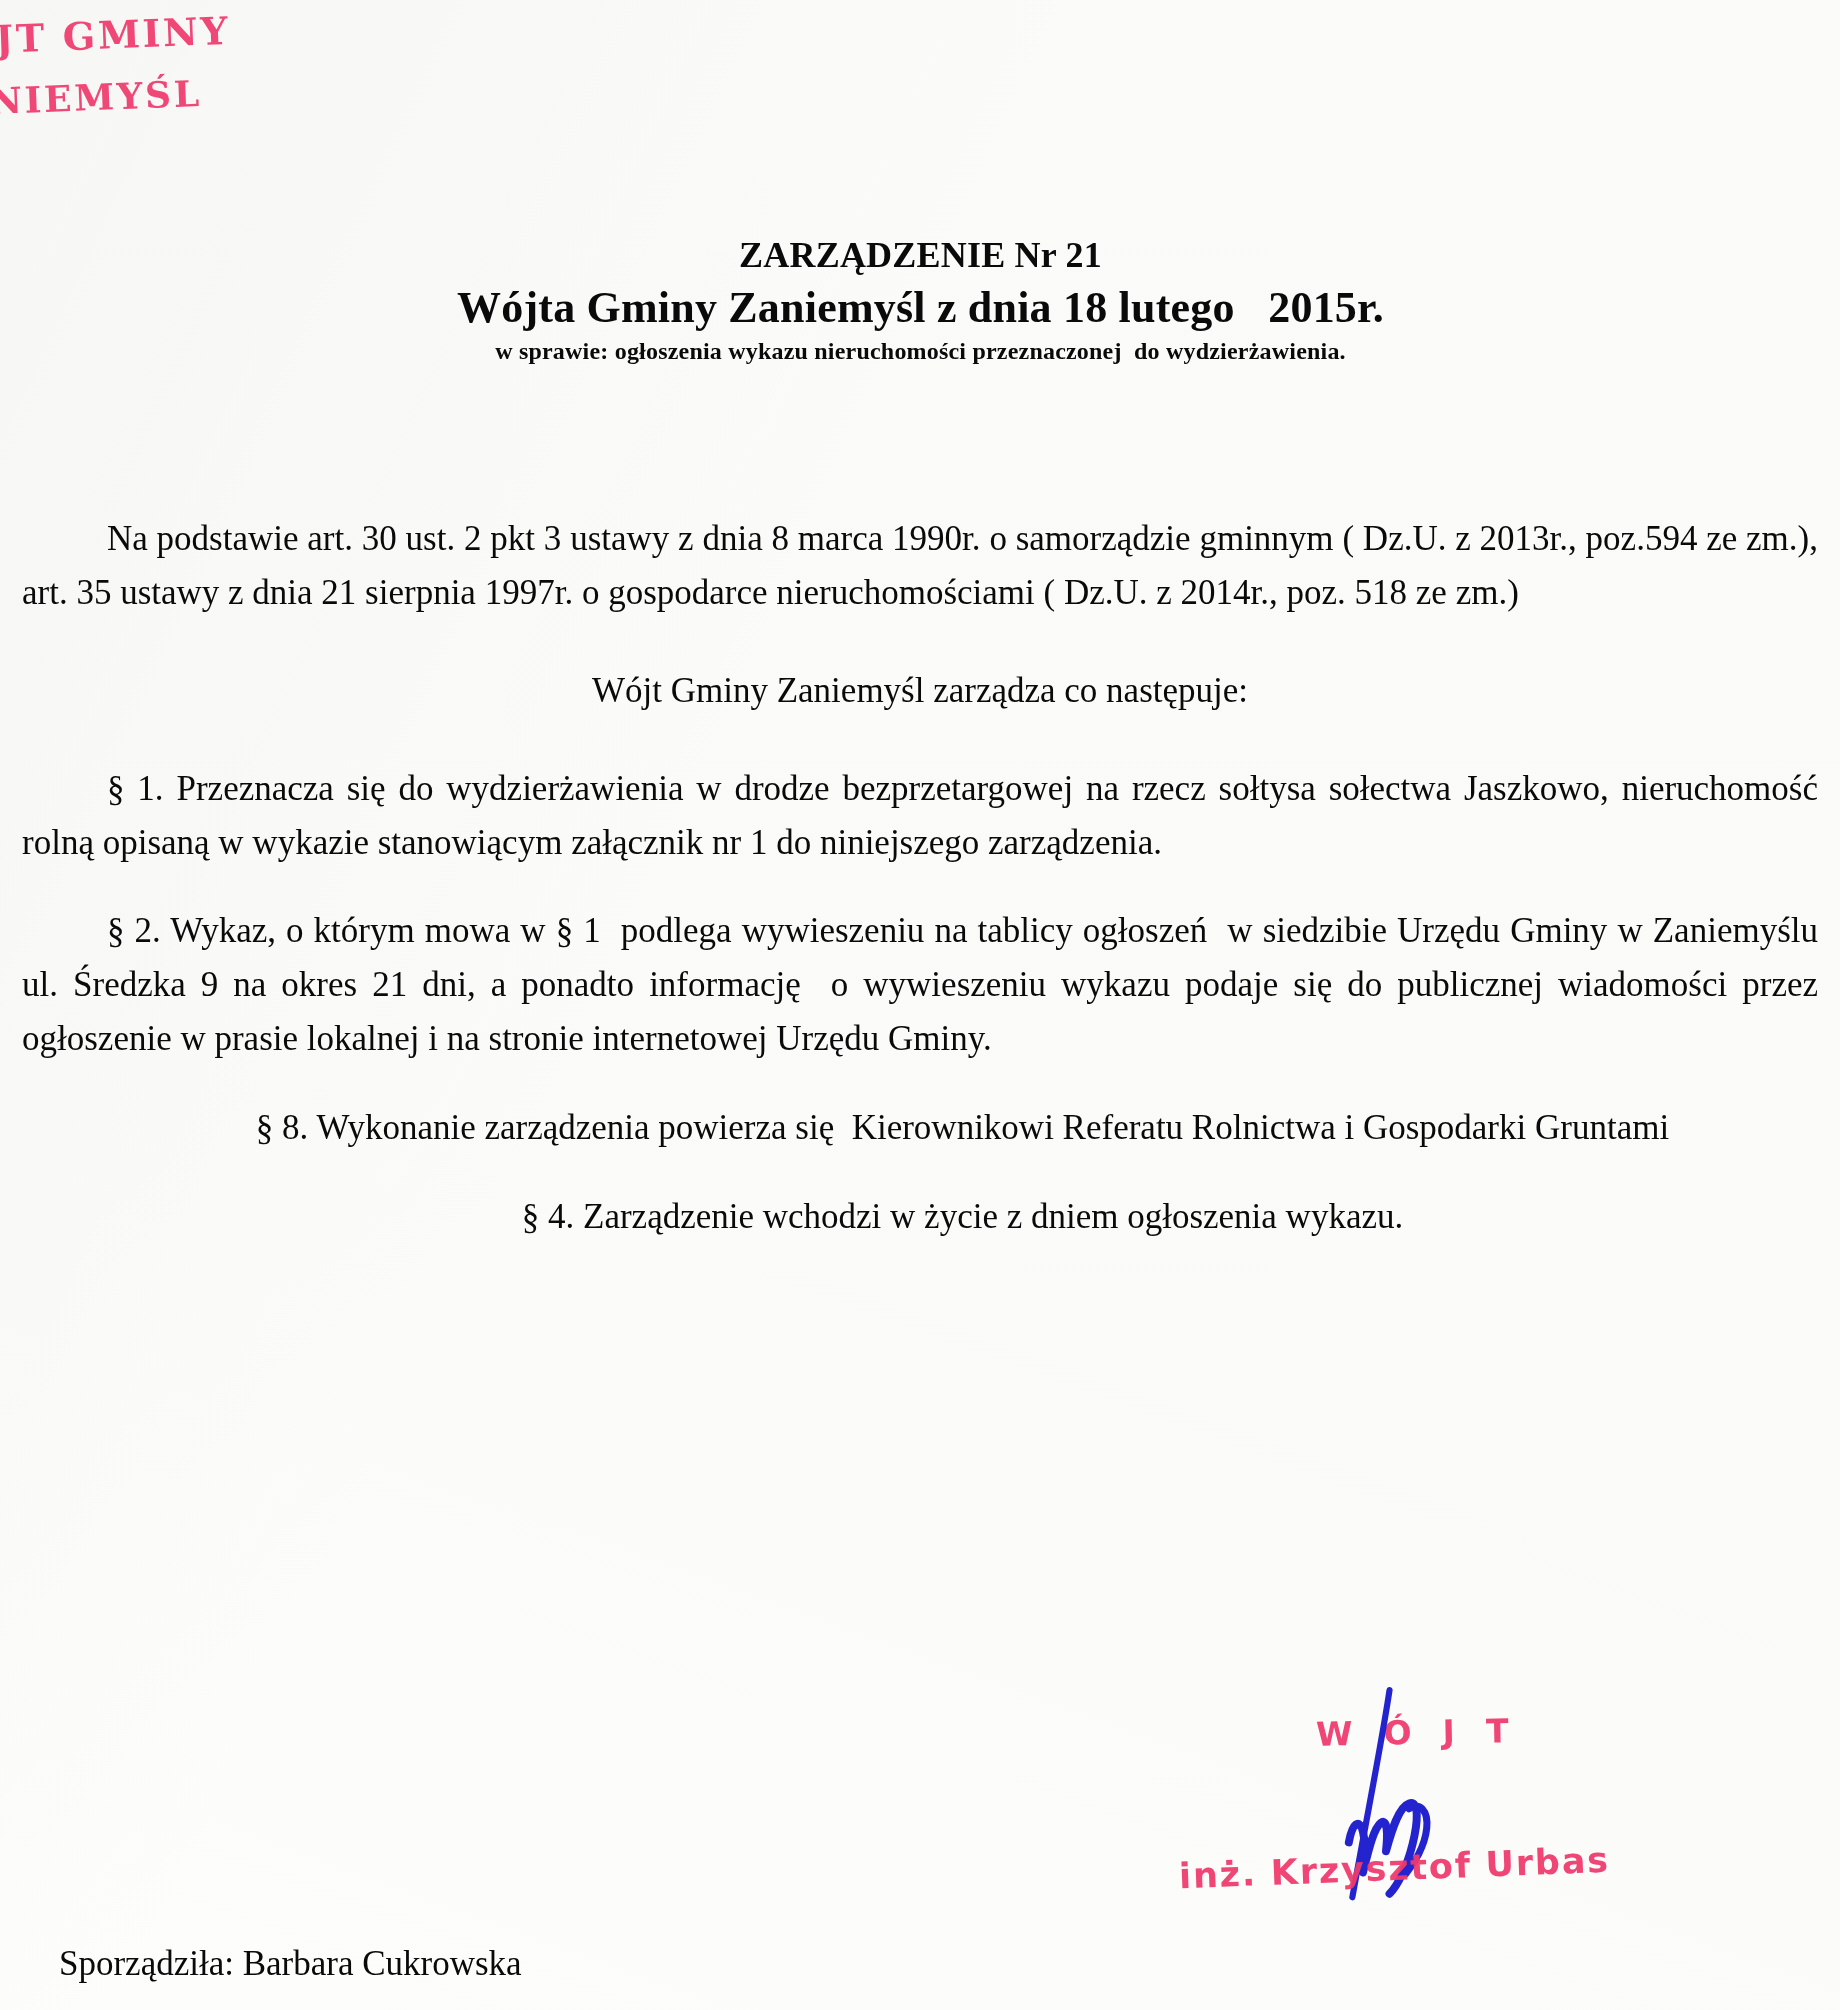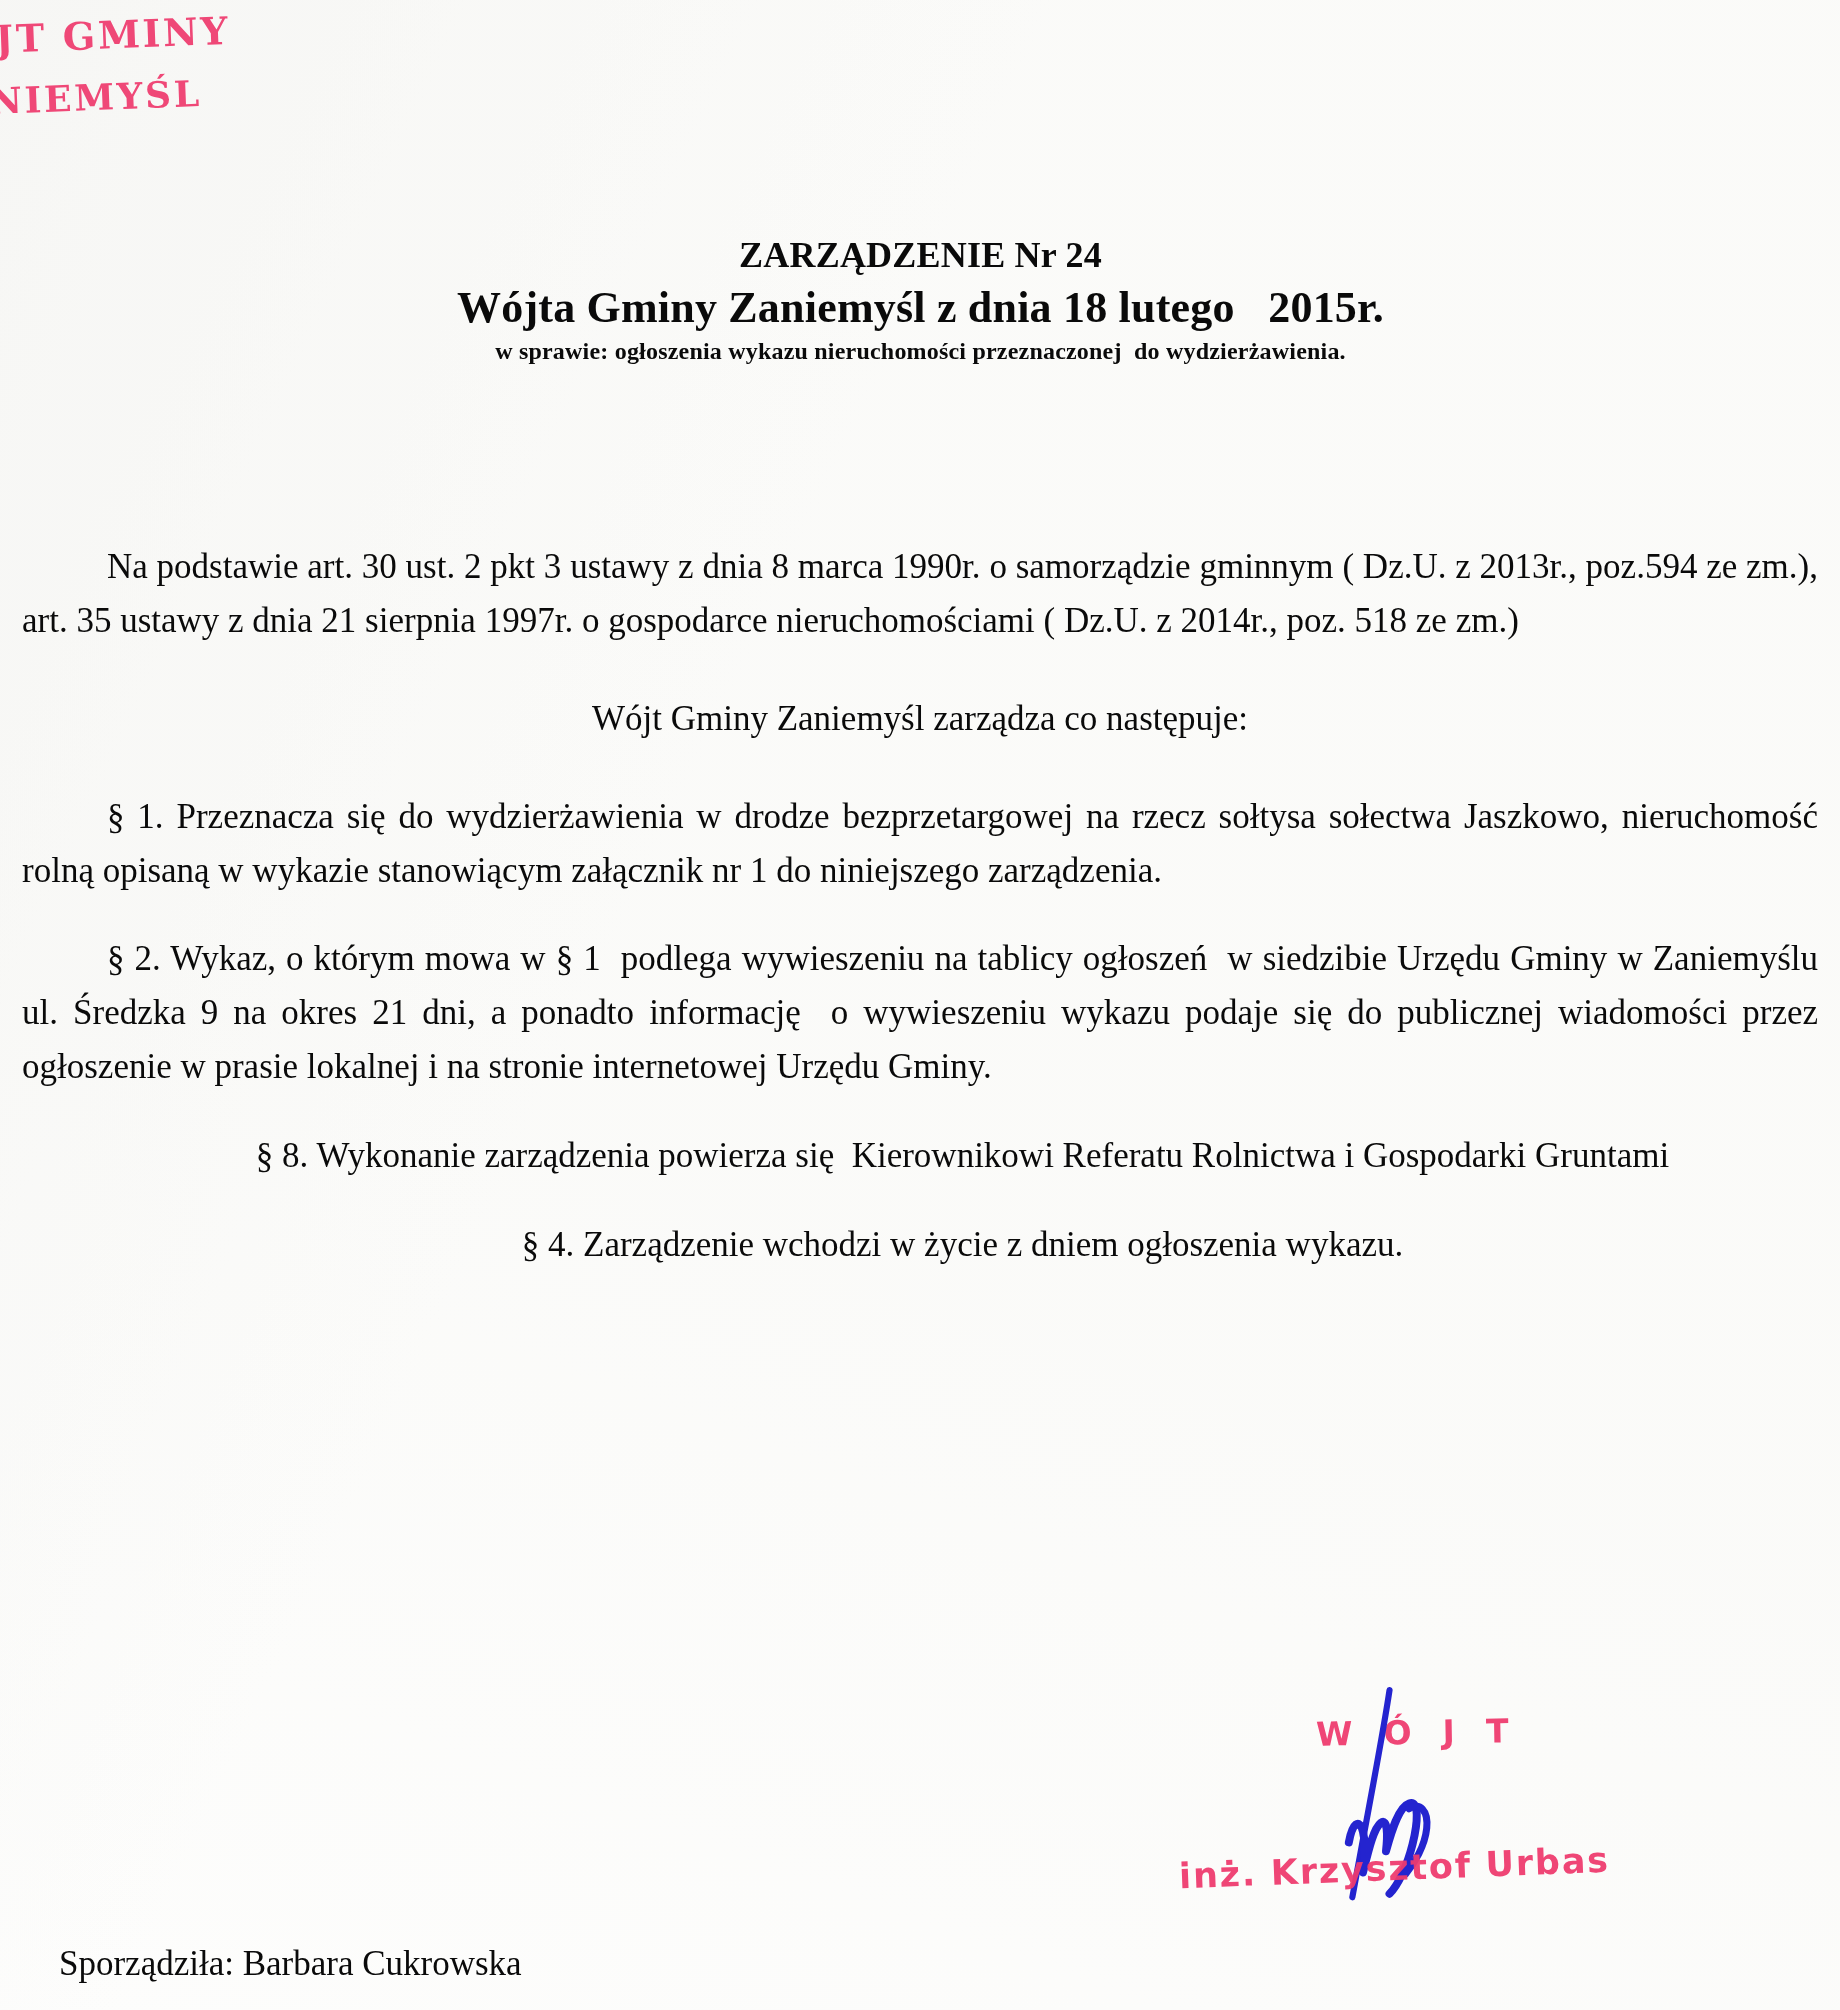--- a/index.html
+++ b/index.html
@@ -75,21 +75,21 @@
     white-space: pre;
   }
   #heading .h-line.h1 { font-size: 36px; }
   #heading .h-line.h2 { font-size: 44px; }
   #heading .h-line.h3 { font-size: 24px; }
 
   
   #body-block {
     position: absolute;
     left: 22px;
-    top: 540px;
+    top: 512px;
     width: 1796px;
     z-index: 2;
   }
   .para {
     font-size: 35px;
     line-height: 1.54;
     text-align: justify;
     text-justify: inter-word;
     margin: 0;
     white-space: pre-wrap;
@@ -157,21 +157,21 @@
 <body>
 
 <div id="page">
 
   <div id="office-stamp">
     <span class="stamp-line-1">ÓJT GMINY</span>
     <span class="stamp-line-2">ANIEMYŚL</span>
   </div>
 
   <div id="heading">
-    <div class="h-line h1">ZARZĄDZENIE Nr 24</div>
+    <div class="h-line h1">ZARZĄDZENIE Nr 21</div>
     <div class="h-line h2">Wójta Gminy Zaniemyśl z dnia 18 lutego   2015r.</div>
     <div class="h-line h3">w sprawie: ogłoszenia wykazu nieruchomości przeznaczonej  do wydzierżawienia.</div>
   </div>
 
   <div id="body-block">
 
     <p class="para indented">Na podstawie art. 30 ust. 2 pkt 3 ustawy z dnia 8 marca 1990r. o samorządzie gminnym ( Dz.U. z 2013r., poz.594 ze zm.), art. 35 ustawy z dnia 21 sierpnia 1997r. o gospodarce nieruchomościami ( Dz.U. z 2014r., poz. 518 ze zm.)</p>
 
     <div class="gap-1"></div>
 

